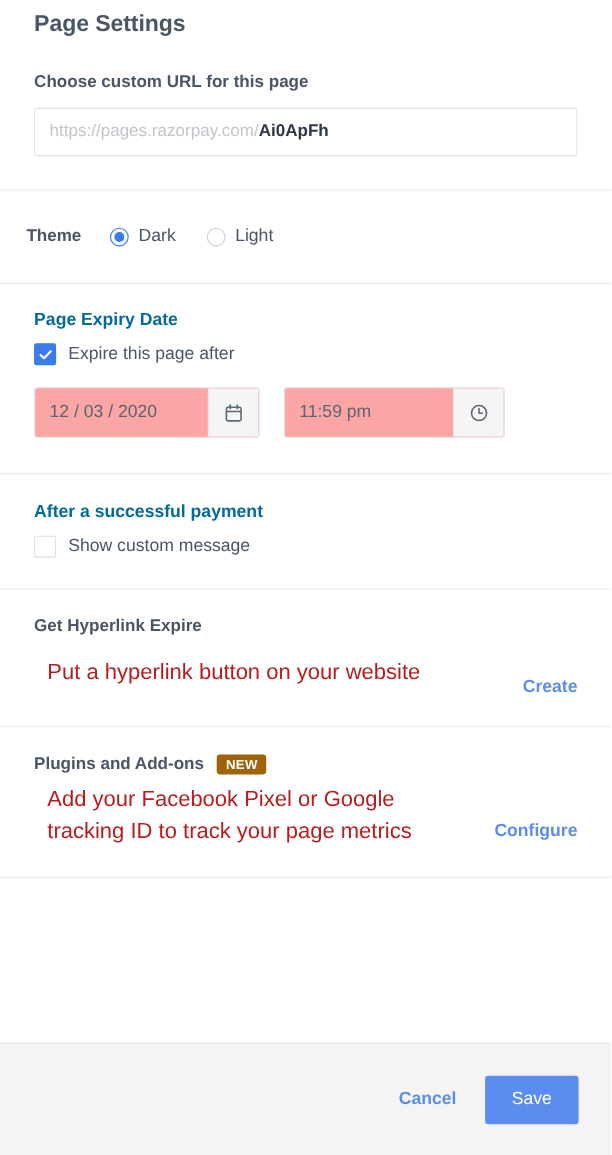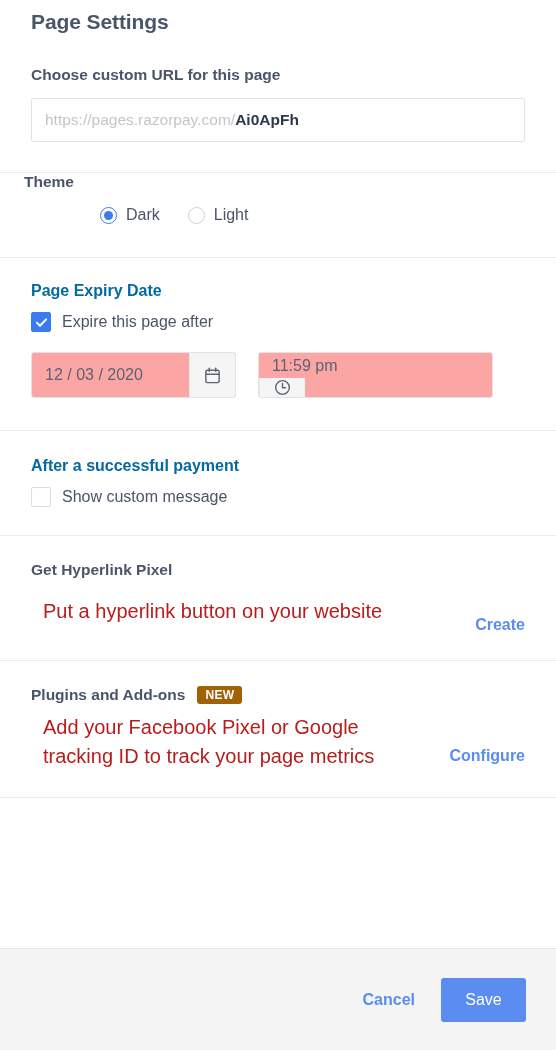--- a/index.html
+++ b/index.html
@@ -67,20 +67,21 @@
     font-size: 15.5px;
     cursor: text;
   }
   .url-prefix { color: #c3c5ca; }
   .url-slug   { color: #2d3748; font-weight: bold; }
 
   
   .sec-theme {
     height: 85px;
     display: flex;
+    align-items: center;
     padding-left: 24px;
   }
   .theme-label {
     font-size: 15.5px;
     font-weight: bold;
     color: #4a5568;
     margin-right: 26px;
   }
   .radio-group { display: flex; align-items: center; }
   .radio-opt {
@@ -150,21 +151,21 @@
   .dt-field {
     height: 46px;
     border: 1px solid #e3e3e6;
     border-radius: 3px;
     display: flex;
     align-items: stretch;
     overflow: hidden;
     background: #fca5a5;
   }
   .dt-field.date  { width: 205px; margin-right: 22px; }
-  .dt-field.time  { width: 235px; flex-direction: column; }
+  .dt-field.time  { width: 201px; }
   .dt-value {
     flex: 1 1 auto;
     display: flex;
     align-items: center;
     padding-left: 13px;
     font-size: 16px;
     color: #5a6472;
     cursor: text;
   }
   .dt-btn {
@@ -345,21 +346,21 @@
         <span class="check-box">
           
         </span>
         <span class="check-text">Show custom message</span>
       </div>
 
     </div>
 
     <div class="section sec-link">
       <div class="row-head">
-        <span class="row-title">Get Hyperlink Pixel</span>
+        <span class="row-title">Get Hyperlink Expire</span>
       </div>
       <div class="row-body">
         <span class="row-desc">Put a hyperlink button on your website</span>
         <span class="row-action">Create</span>
       </div>
     </div>
 
     <div class="section sec-plugins">
       <div class="row-head">
         <span class="row-title">Plugins and Add-ons</span>

